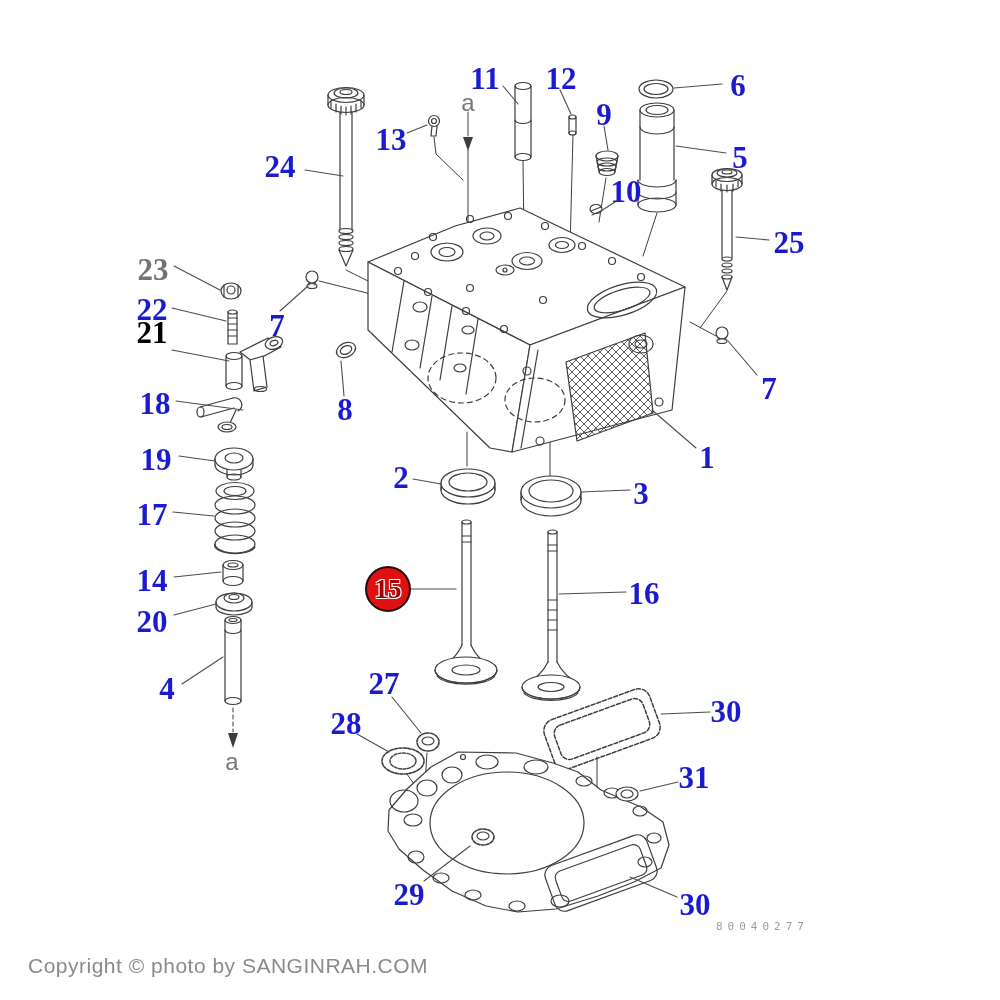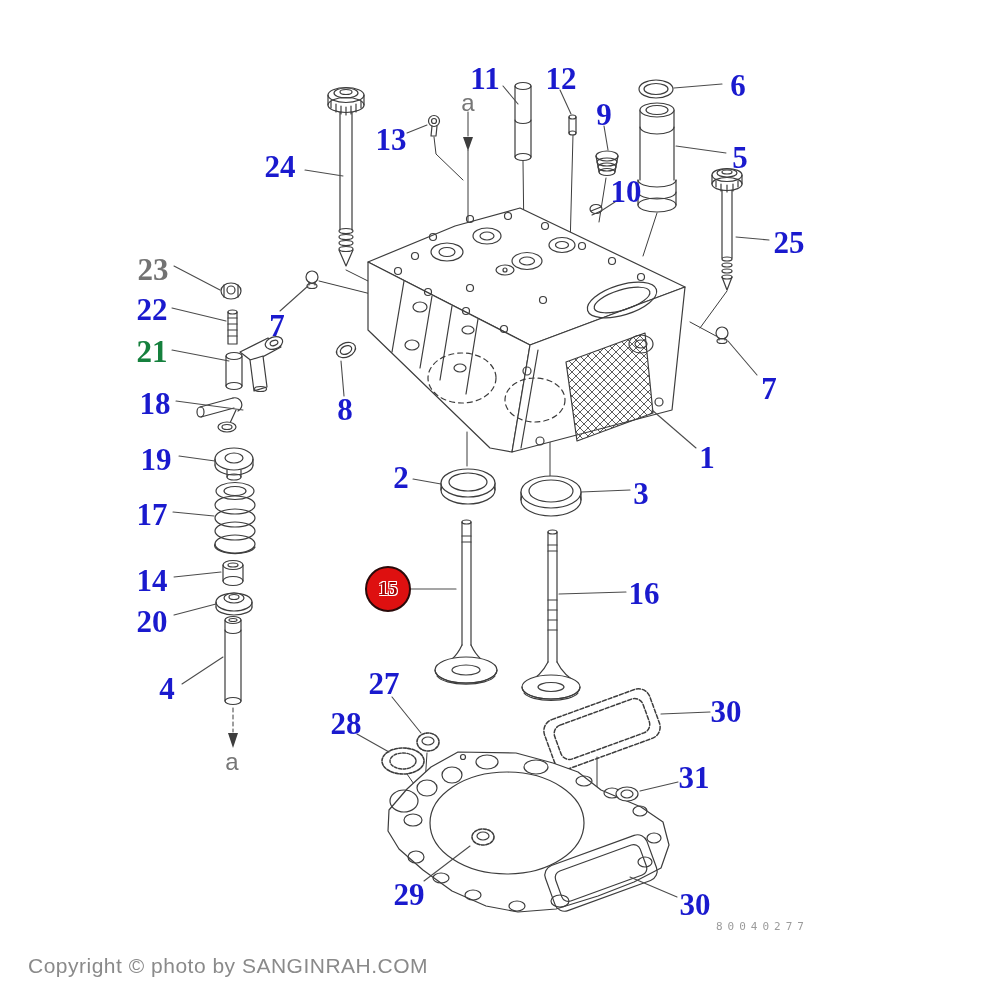--- a/index.html
+++ b/index.html
@@ -11,21 +11,21 @@
   .callout{
     position:absolute;transform:translate(-50%,-50%);
     font-family:"Liberation Serif",serif;font-weight:bold;
     font-size:31px;line-height:1;white-space:nowrap;cursor:pointer;
     user-select:none;
   }
   .callout-badge{
     position:absolute;transform:translate(-50%,-50%);
     width:42px;height:42px;border-radius:50%;
     display:flex;align-items:center;justify-content:center;
-    font-family:"Liberation Serif",serif;font-weight:bold;font-size:19px;
+    font-family:"Liberation Serif",serif;font-weight:bold;font-size:27px;
     cursor:pointer;user-select:none;
     text-shadow:-1px -1px 0 #fff,1px -1px 0 #fff,-1px 1px 0 #fff,1px 1px 0 #fff;
   }
   .refmark{
     position:absolute;transform:translate(-50%,-50%);
     font-family:"Liberation Sans",sans-serif;font-size:24px;color:#767676;
     line-height:1;user-select:none;
   }
   .watermark{
     position:absolute;left:398px;top:166px;width:205px;
@@ -425,21 +425,21 @@
       <div class="callout" style="left: 391px; top: 139px; color: rgb(26, 26, 206);">13</div>
       <div class="callout" style="left: 485px; top: 78px; color: rgb(26, 26, 206);">11</div>
       <div class="callout" style="left: 561px; top: 78px; color: rgb(26, 26, 206);">12</div>
       <div class="callout" style="left: 604px; top: 114px; color: rgb(26, 26, 206);">9</div>
       <div class="callout" style="left: 738px; top: 85px; color: rgb(26, 26, 206);">6</div>
       <div class="callout" style="left: 740px; top: 157px; color: rgb(26, 26, 206);">5</div>
       <div class="callout" style="left: 626px; top: 191px; color: rgb(26, 26, 206);">10</div>
       <div class="callout" style="left: 789px; top: 242px; color: rgb(26, 26, 206);">25</div>
       <div class="callout" style="left: 153px; top: 269px; color: #737373;">23</div>
       <div class="callout" style="left: 152px; top: 309px; color: rgb(26, 26, 206);">22</div>
-      <div class="callout" style="left: 152px; top: 351px; color: #15803d;">21</div>
+      <div class="callout" style="left: 152px; top: 332px; color: #000000;">21</div>
       <div class="callout" style="left: 277px; top: 325px; color: rgb(26, 26, 206);">7</div>
       <div class="callout" style="left: 155px; top: 403px; color: rgb(26, 26, 206);">18</div>
       <div class="callout" style="left: 345px; top: 409px; color: rgb(26, 26, 206);">8</div>
       <div class="callout" style="left: 156px; top: 459px; color: rgb(26, 26, 206);">19</div>
       <div class="callout" style="left: 152px; top: 514px; color: rgb(26, 26, 206);">17</div>
       <div class="callout" style="left: 401px; top: 477px; color: rgb(26, 26, 206);">2</div>
       <div class="callout" style="left: 641px; top: 493px; color: rgb(26, 26, 206);">3</div>
       <div class="callout" style="left: 707px; top: 457px; color: rgb(26, 26, 206);">1</div>
       <div class="callout" style="left: 769px; top: 388px; color: rgb(26, 26, 206);">7</div>
       <div class="callout" style="left: 152px; top: 580px; color: rgb(26, 26, 206);">14</div>

